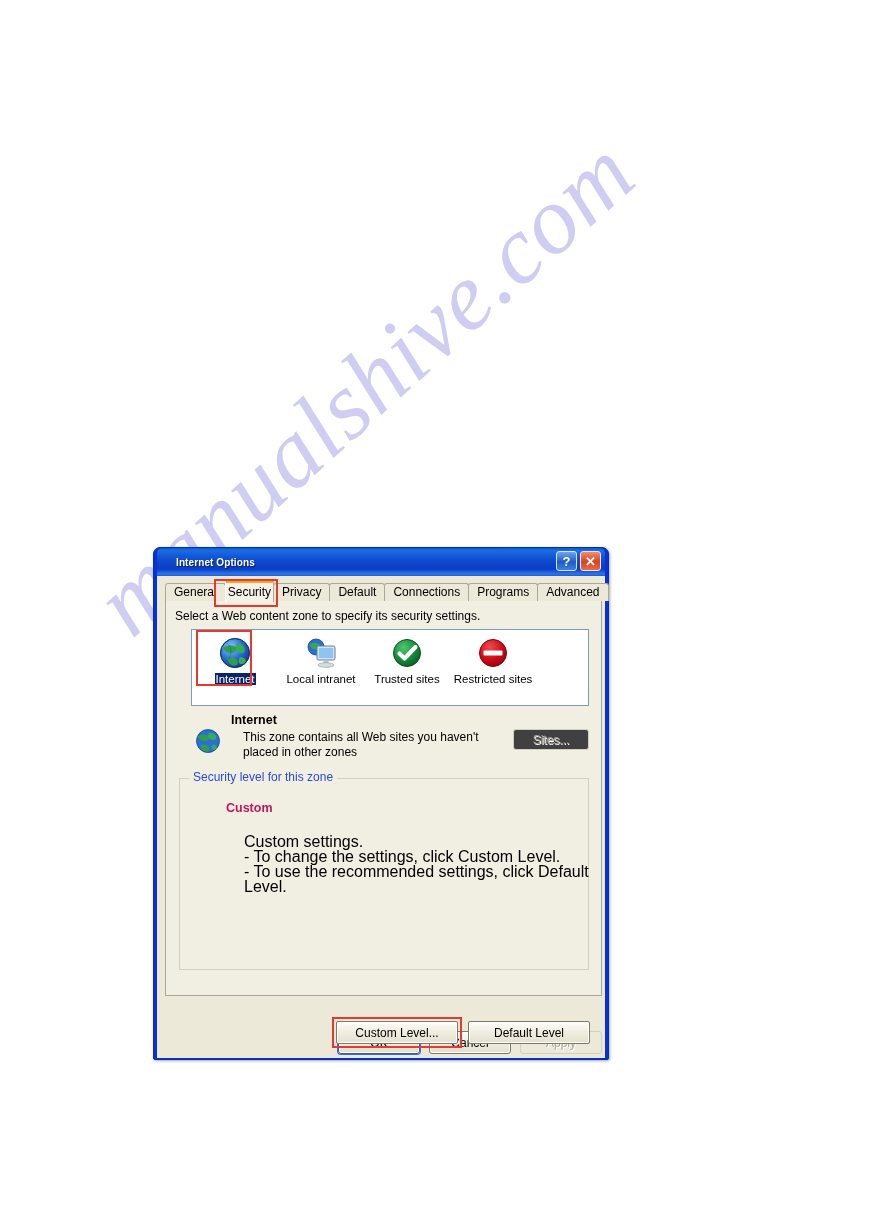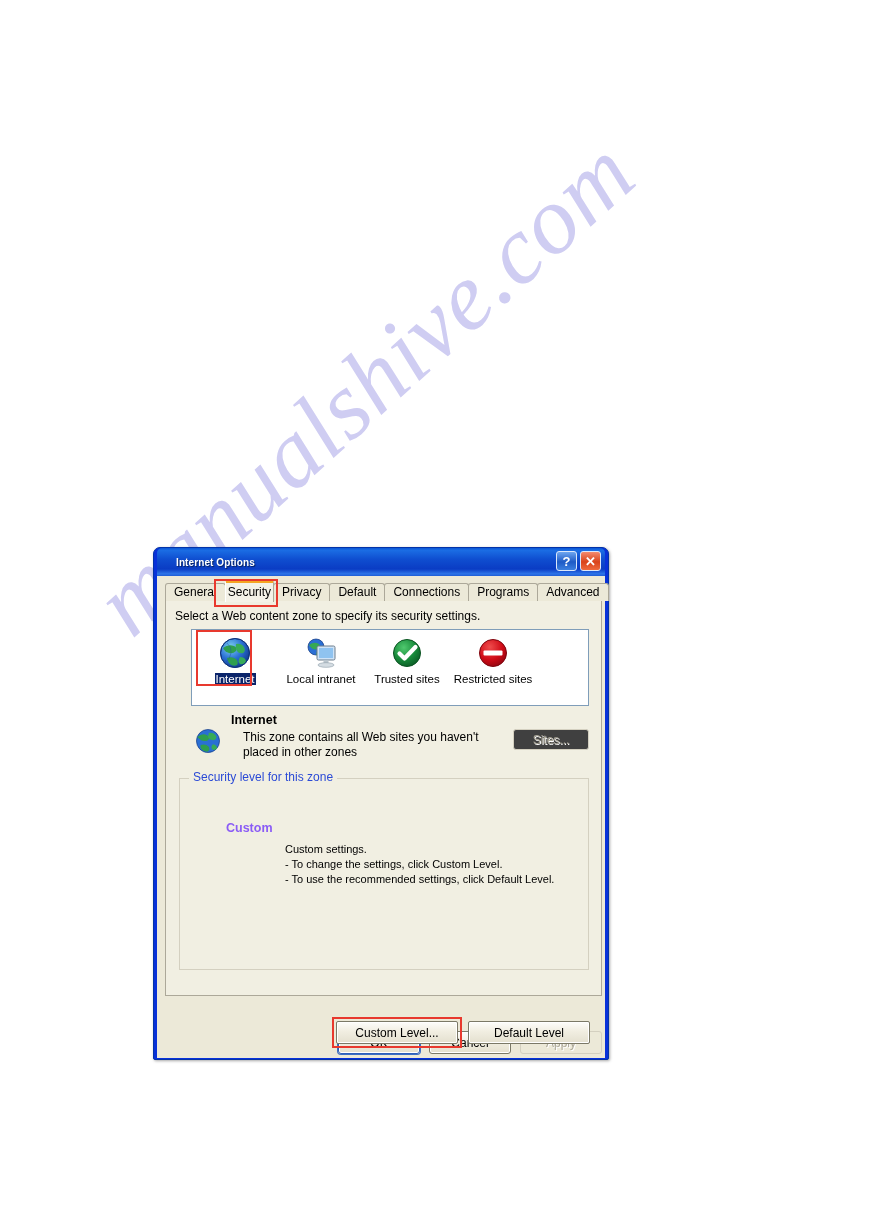--- a/index.html
+++ b/index.html
@@ -278,33 +278,32 @@
     top: 169px;
     background: #f1efe2;
     padding: 0 4px;
     font-size: 12px;
     color: #2b4ad6;
     z-index: 2;
   }
   #seclevel-name {
     position: absolute;
     left: 60px;
-    top: 220px;
+    top: 200px;
     font-size: 12.5px;
     font-weight: bold;
-    color: #8b5cf6;
+    color: #be185d;
   }
   #seclevel-lines {
     position: absolute;
     left: 78px;
-    top: 241px;
-    font-size: 11px;
+    top: 233px;
+    font-size: 16px;
     line-height: 15px;
     color: #000;
-    margin-left: 41px;
   }
 
   
   .lvl-btn {
     position: absolute;
     width: 122px;
     height: 23px;
     background: linear-gradient(to bottom, #fdfdfb 0%, #f1eee1 45%, #e4e0cf 100%);
     border: 1px solid #7b7967;
     border-radius: 2px;

